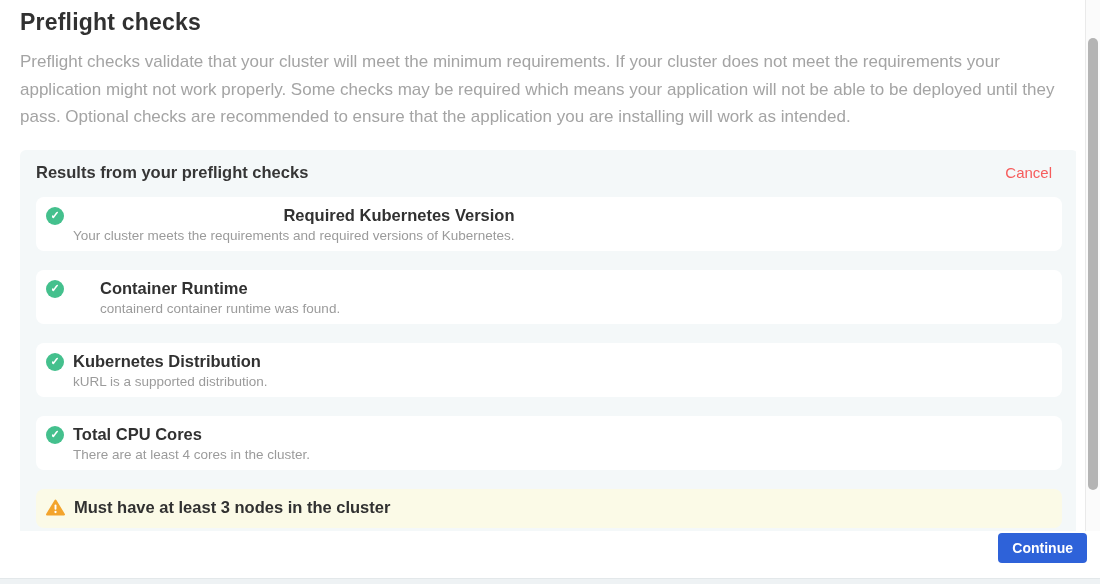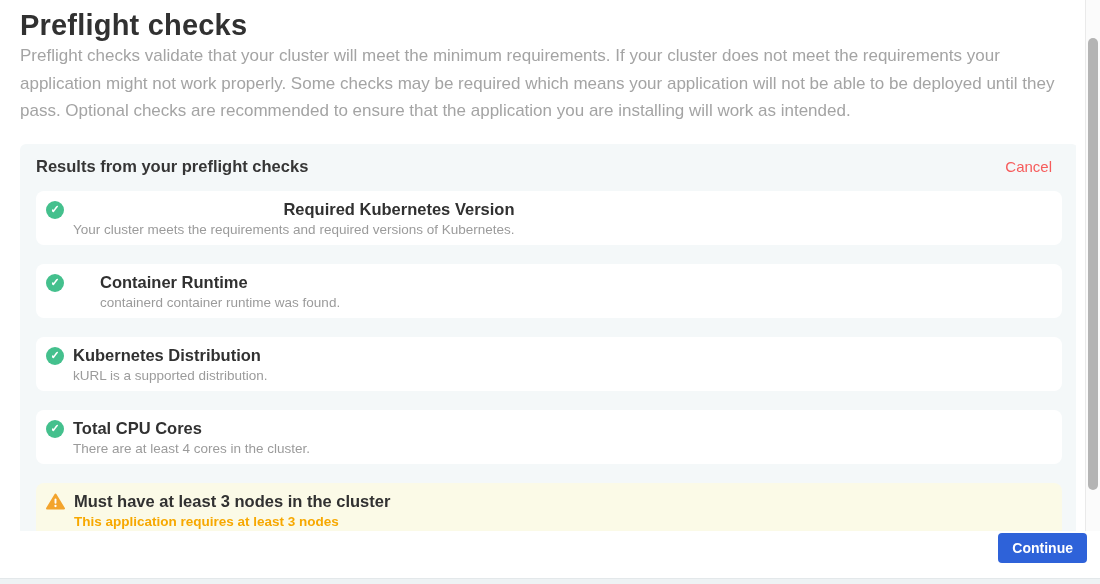--- a/index.html
+++ b/index.html
@@ -14,29 +14,29 @@
   .scroll-area {
     position: absolute;
     top: 0; left: 0;
     width: 1076px; height: 531px;
     overflow: hidden;
     background: #ffffff;
   }
   .content { padding: 9px 0 0 20px; }
 
   .page-title {
-    font-size: 29px;
+    font-size: 23px;
     font-weight: bold;
     color: #313131;
     line-height: 1.15;
     letter-spacing: 0.2px;
   }
   .page-desc {
     width: 1052px;
-    margin-top: 0;
+    margin-top: 13px;
     font-size: 17px;
     line-height: 27.5px;
     color: #a4a4a4;
   }
 
   
   .panel {
     width: 1058px;
     margin-top: 19px;
     background: #f4f8f9;
@@ -208,21 +208,20 @@
         <div class="check-card warning">
           <span class="status-icon">
             <svg width="19" height="17" viewBox="0 0 19 17">
               <path d="M9.5 1.5 L18 15.5 H1 Z" fill="#f3a42d" stroke="#f3a42d" stroke-width="2" stroke-linejoin="round"></path>
               <rect x="8.55" y="5.6" width="1.9" height="5.2" rx="0.95" fill="#ffffff"></rect>
               <circle cx="9.5" cy="13" r="1.15" fill="#ffffff"></circle>
             </svg>
           </span>
           <span class="check-text" style="display: block;">
             <span class="check-title" style="display: block;">Must have at least 3 nodes in the cluster</span>
-            <span class="check-msg" style="display: block;">This application requires at least 3 nodes</span>
           </span>
         </div>
 
       </div>
     </div>
   </div>
 </div>
 
 <div class="scrollbar-track">
   <div class="scrollbar-thumb"></div>

